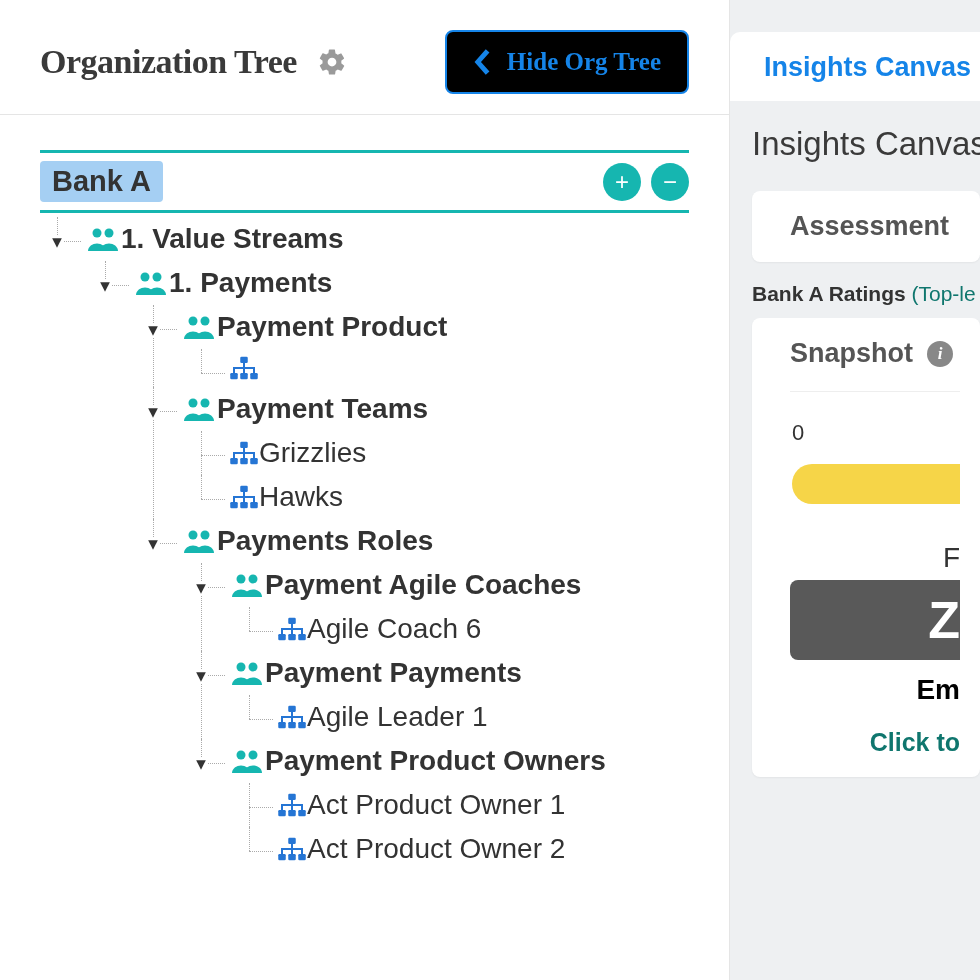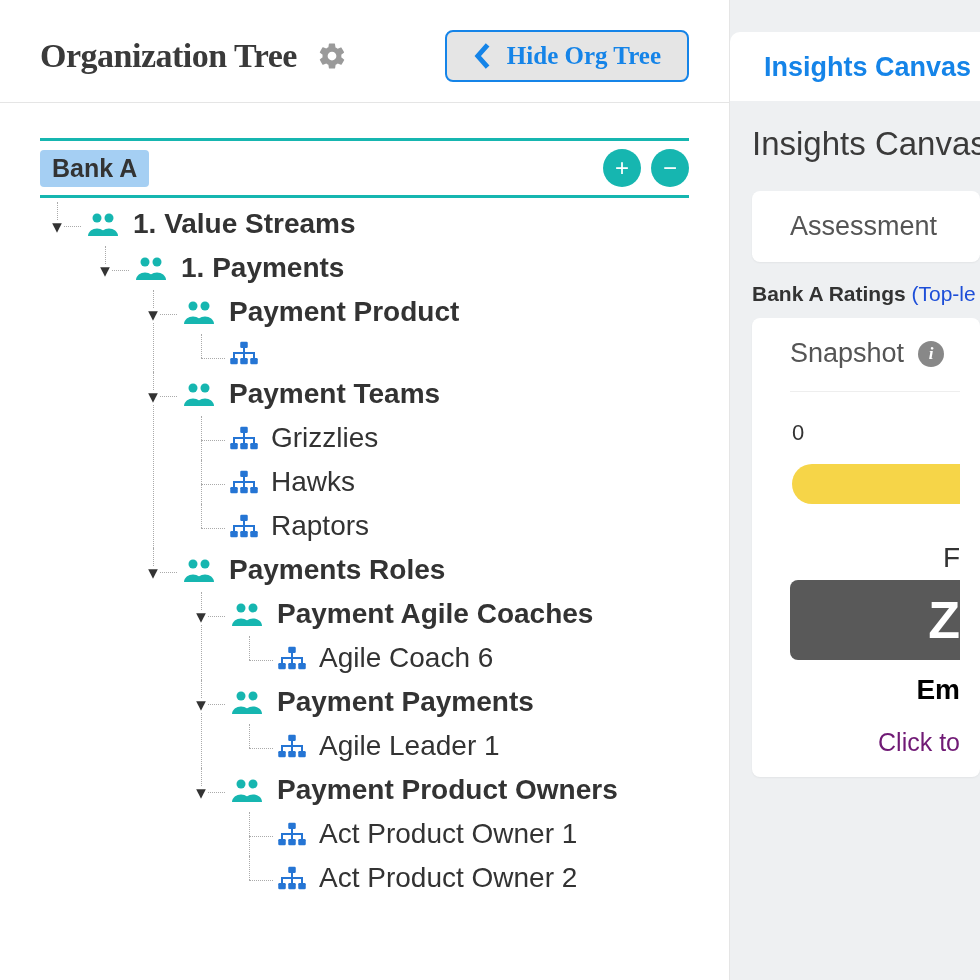--- a/index.html
+++ b/index.html
@@ -43,46 +43,46 @@
     margin-left: 20px;
     color: #9a9a9a;
     cursor: pointer;
     display: flex;
     align-items: center;
   }
   .spacer { flex: 1; }
   .hide-btn {
     border: 2px solid #1584e8;
     border-radius: 8px;
-    padding: 10px 26px;
+    padding: 16px 26px;
     color: #1584e8;
     font-size: 25px;
     font-weight: 600;
     display: flex;
     align-items: center;
     gap: 16px;
     cursor: pointer;
-    background: #e5e5e5;
+    background: #000000;
   }
   .chevron-left { width: 18px; height: 28px; display: block; fill: none; stroke: #1584e8; stroke-width: 3.5; }
 
   
   .tree-wrap { padding: 35px 40px 0 40px; }
   .root-row {
     border-top: 3px solid #16b6b0;
     border-bottom: 3px solid #16b6b0;
     padding: 8px 0;
     display: flex;
     align-items: center;
   }
   .root-pill {
     background: #a5cff3;
     border-radius: 4px;
     padding: 4px 12px;
-    font-size: 25px;
+    font-size: 29px;
     font-weight: 700;
     color: #333;
   }
   .root-actions { margin-left: auto; display: flex; gap: 10px; }
   .circ-btn {
     width: 38px; height: 38px;
     border-radius: 50%;
     background: #16b6b0;
     color: #fff;
     font-size: 24px;
@@ -114,21 +114,20 @@
     position: absolute;
     top: 24px;
     left: 2px;
     border-top: 1.5px dotted #aaa;
     width: 24px;
   }
 
   .node {
     display: flex;
     align-items: center;
-    gap: 12px;
     padding: 6px 0 6px 30px;
     cursor: pointer;
   }
   .toggle {
     position: absolute;
     left: -6px;
     top: 18px;
     width: 15px; height: 15px;
     color: #333;
     font-size: 13px;
@@ -171,31 +170,31 @@
   .card {
     background: #fff;
     border-radius: 8px;
     margin-top: 28px;
     padding: 20px 20px 20px 38px;
     box-shadow: 0 1px 2px rgba(0,0,0,0.05);
   }
   .card-title {
     font-size: 27px;
     color: #555;
-    font-weight: 400;
+    font-weight: 700;
     white-space: nowrap;
   }
   .ratings-line {
     margin-top: 20px;
     font-size: 21px;
     color: #555;
     white-space: nowrap;
   }
   .ratings-line .rbold { font-weight: 700; color: #333; }
-  .ratings-line .rparen { color: #1d4ed8; }
+  .ratings-line .rparen { color: #0f766e; }
 
   .snap-card { margin-top: 12px; }
   .snap-head {
     display: flex;
     align-items: center;
     gap: 14px;
     border-bottom: 1px solid #eee;
     padding-bottom: 22px;
   }
   .info-circle {
@@ -248,22 +247,22 @@
   .em {
     font-size: 28px;
     color: #000000;
     text-align: right;
     margin-top: 14px;
     font-weight: 700;
     white-space: nowrap;
   }
   .clickto {
     font-size: 25px;
-    color: #701a75;
-    font-weight: 400;
+    color: #0f766e;
+    font-weight: 700;
     text-align: right;
     margin-top: 22px;
     white-space: nowrap;
   }
 </style>
 </head>
 <body>
 
 <div class="layout">
   <div class="left-panel">
@@ -408,34 +407,20 @@
                         <span class="icon leaf-icon">
                             <svg width="30" height="26" viewBox="0 0 24 20" fill="currentColor">
                               <rect x="9" y="1" width="6" height="5" rx="1"></rect>
                               <rect x="1" y="14" width="6" height="5" rx="1"></rect>
                               <rect x="9" y="14" width="6" height="5" rx="1"></rect>
                               <rect x="17" y="14" width="6" height="5" rx="1"></rect>
                               <path d="M12 6v4M4 14v-4h16v4M12 10v4" stroke="currentColor" stroke-width="1.6" fill="none"></path>
                             </svg>
                           </span>
                         <span class="label">Hawks</span>
-                      </div>
-                    </li>
-                    <li>
-                      <div class="node leaf">
-                        <span class="icon leaf-icon">
-                            <svg width="30" height="26" viewBox="0 0 24 20" fill="currentColor">
-                              <rect x="9" y="1" width="6" height="5" rx="1"></rect>
-                              <rect x="1" y="14" width="6" height="5" rx="1"></rect>
-                              <rect x="9" y="14" width="6" height="5" rx="1"></rect>
-                              <rect x="17" y="14" width="6" height="5" rx="1"></rect>
-                              <path d="M12 6v4M4 14v-4h16v4M12 10v4" stroke="currentColor" stroke-width="1.6" fill="none"></path>
-                            </svg>
-                          </span>
-                        <span class="label">Raptors</span>
                       </div>
                     </li>
                   </ul>
                 </li>
                 <li>
                   <span class="toggle">
                       <svg width="12" height="12" viewBox="0 0 10 10">
                         <polygon points="1,1 9,1 5,9" fill="#333"></polygon>
                       </svg>
                     </span>

